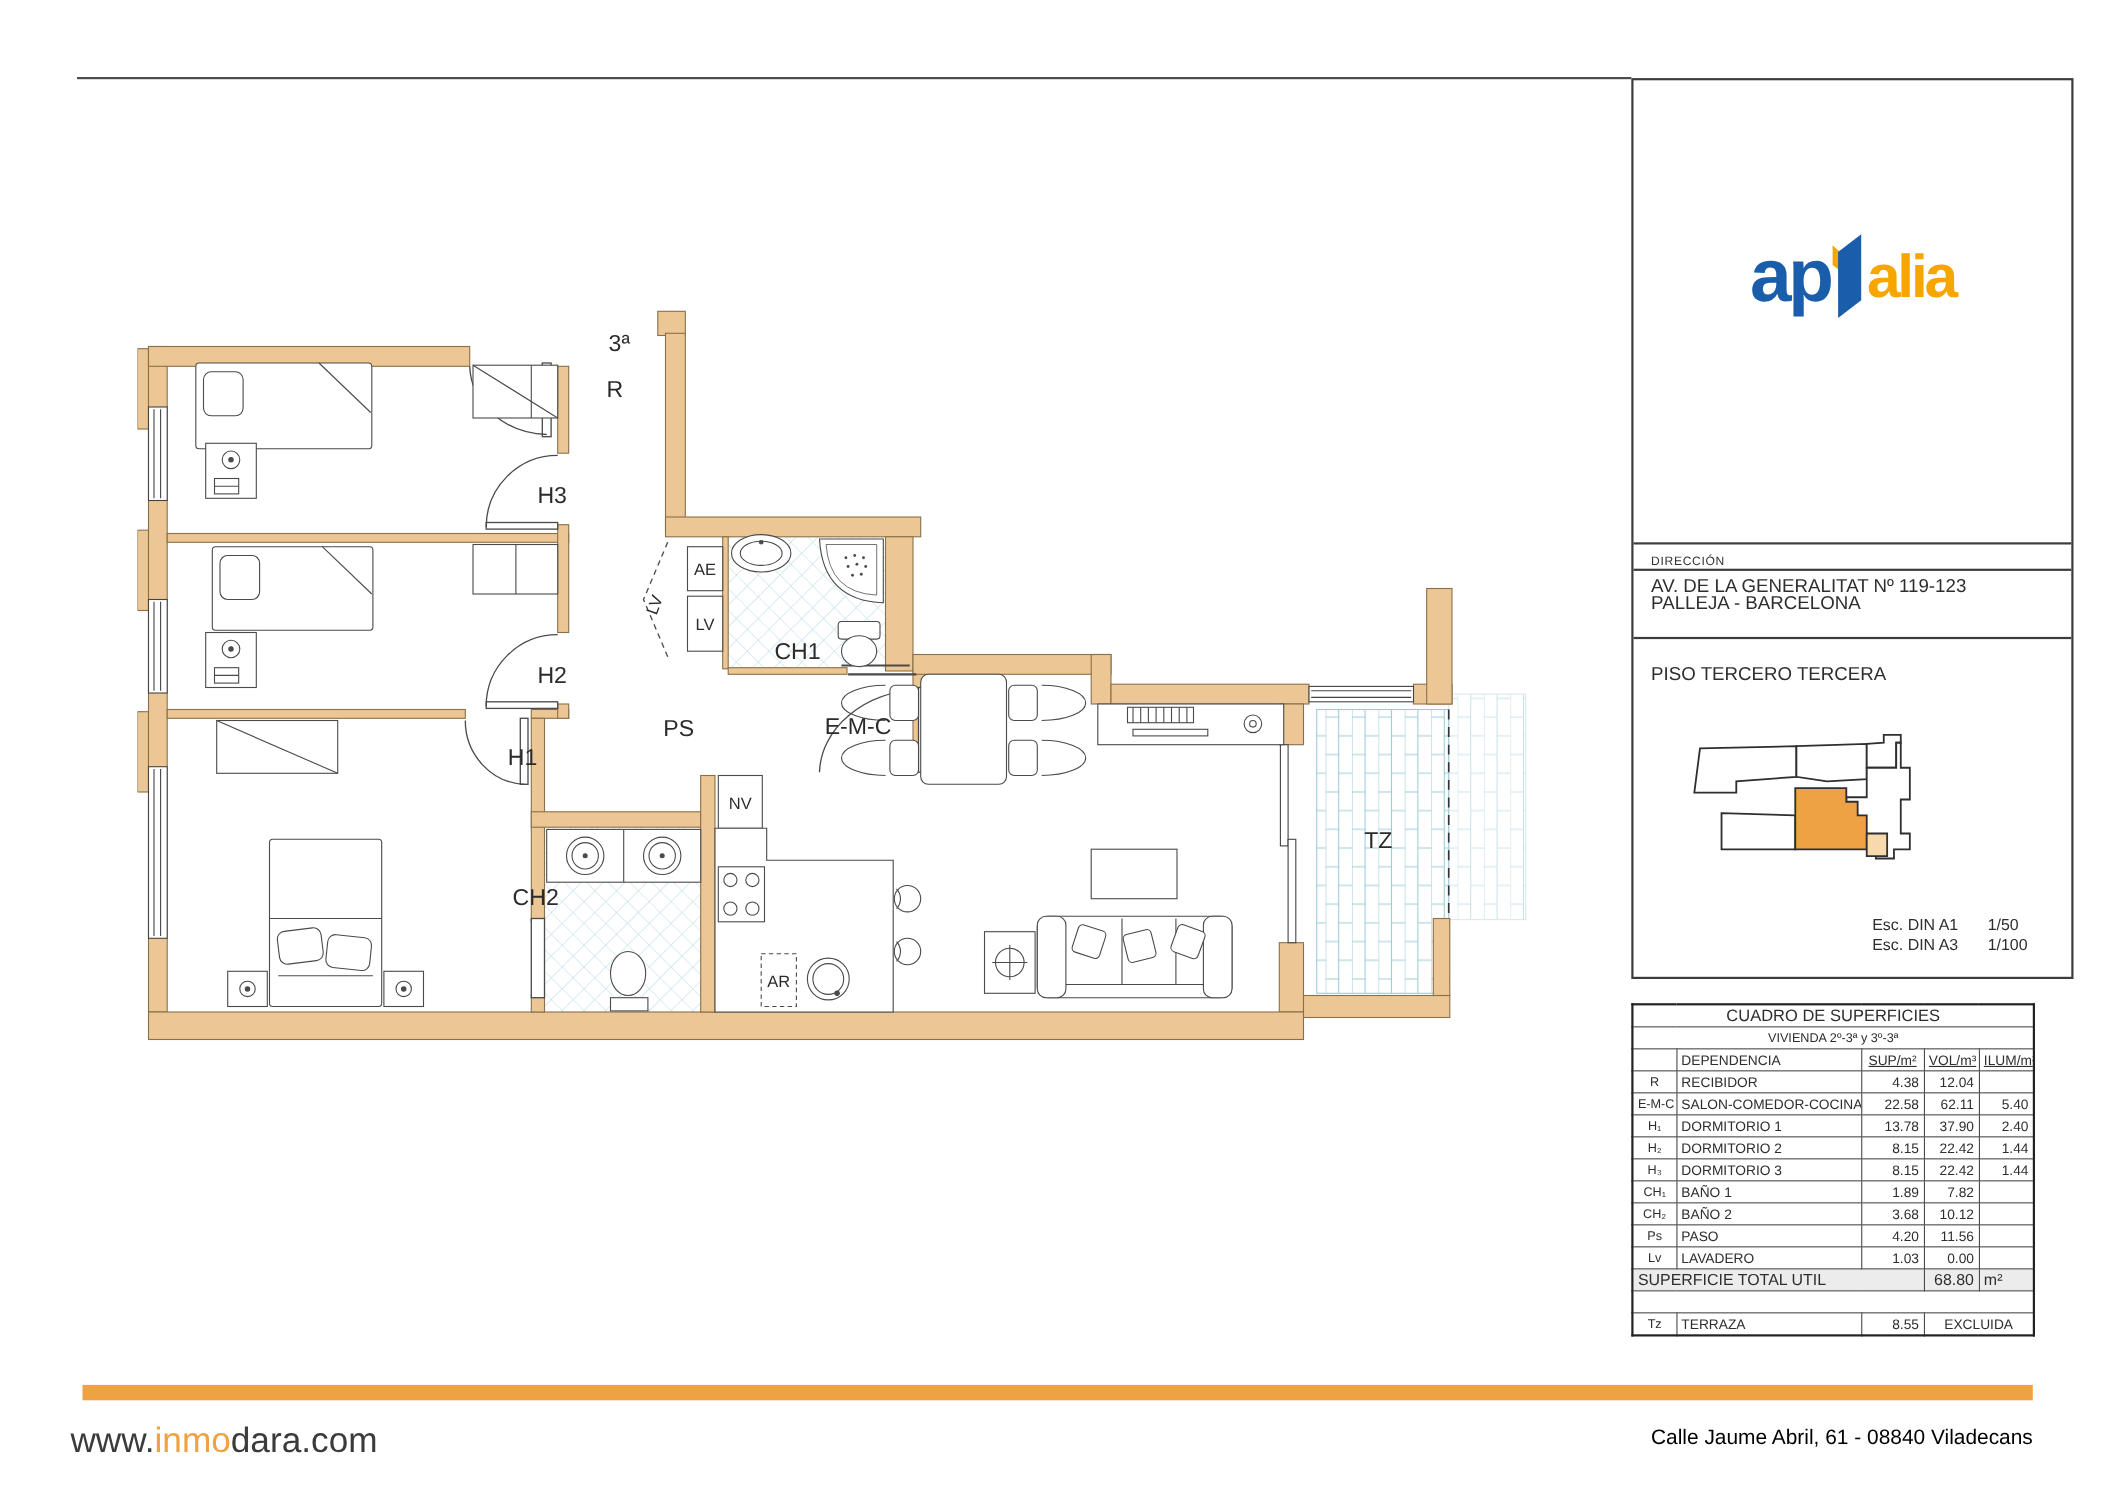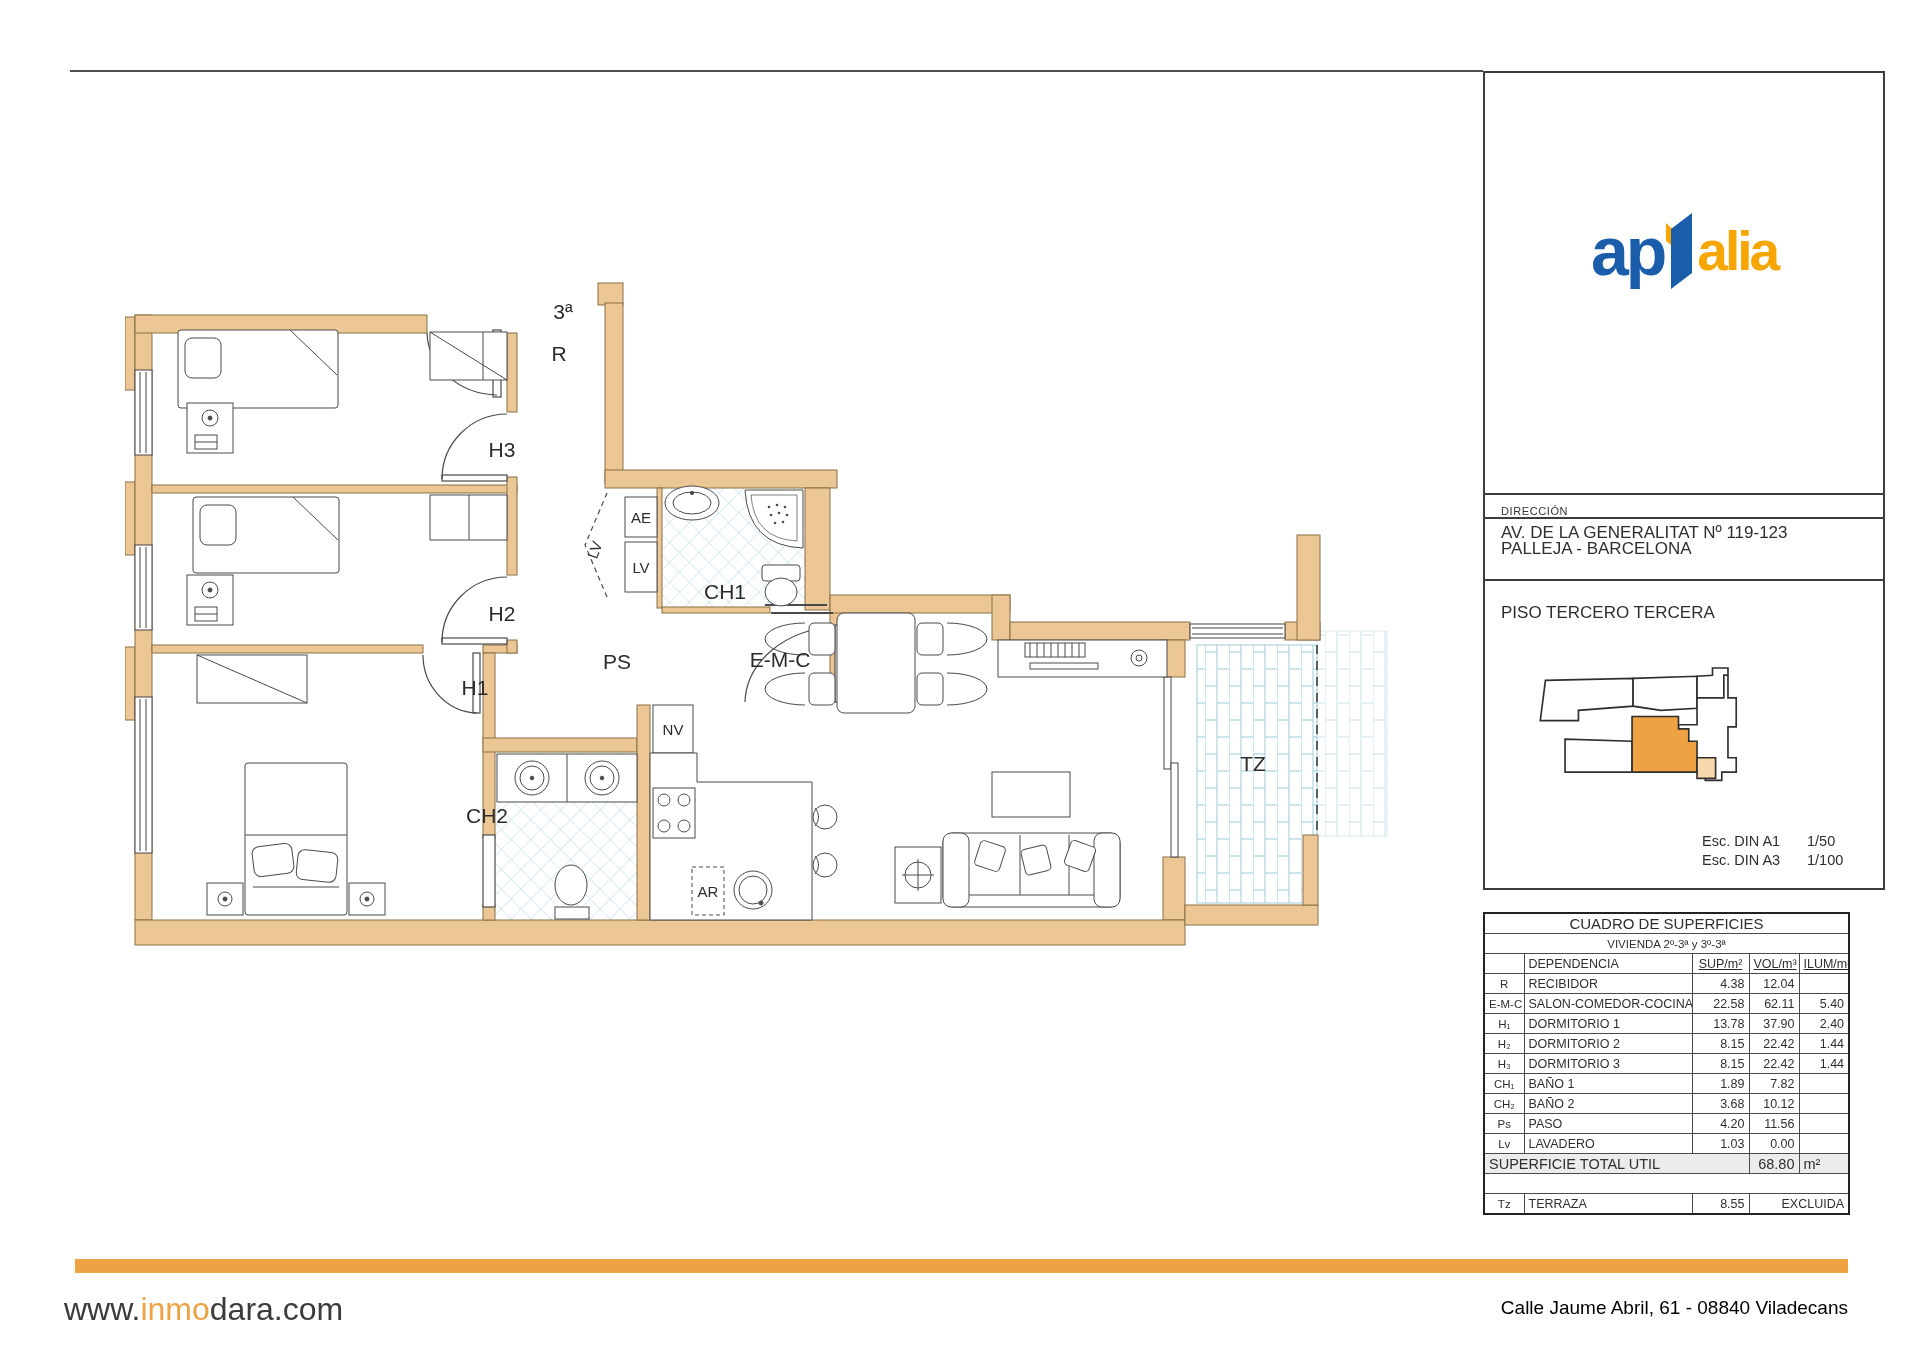--- a/index.html
+++ b/index.html
@@ -45,21 +45,21 @@
   .t-head td{font-size:12.5px;height:20px;}
   .t-head td.num{text-align:center;text-decoration:underline;}
   td.code{text-align:center;font-size:11.5px;padding:1px 1px;}
   td.name{text-align:left;}
   td.num{text-align:right;}
   .t-total td{background:#ececec;font-size:14.5px;height:24px;}
   .t-total td.num{font-size:14.5px;}
   .t-total td.unit{text-align:left;font-size:14.5px;}
   .t-gap td{border-left:none;border-right:none;height:12px;background:#fff;}
   .t-terr td{height:20px;}
-  td.center{text-align:right;}
+  td.center{text-align:center;}
 
   
   .footer-bar{position:absolute;left:75px;top:1259px;width:1773px;height:14px;
               background:var(--accent);}
   .footer-url{position:absolute;left:64px;top:1291px;font-size:32px;color:#3b3b3b;}
   .footer-url .hl{color:var(--accent);}
   .footer-addr{position:absolute;right:72px;top:1297px;font-size:19px;color:#000000;
                font-weight:normal;}
 </style>
 </head>

